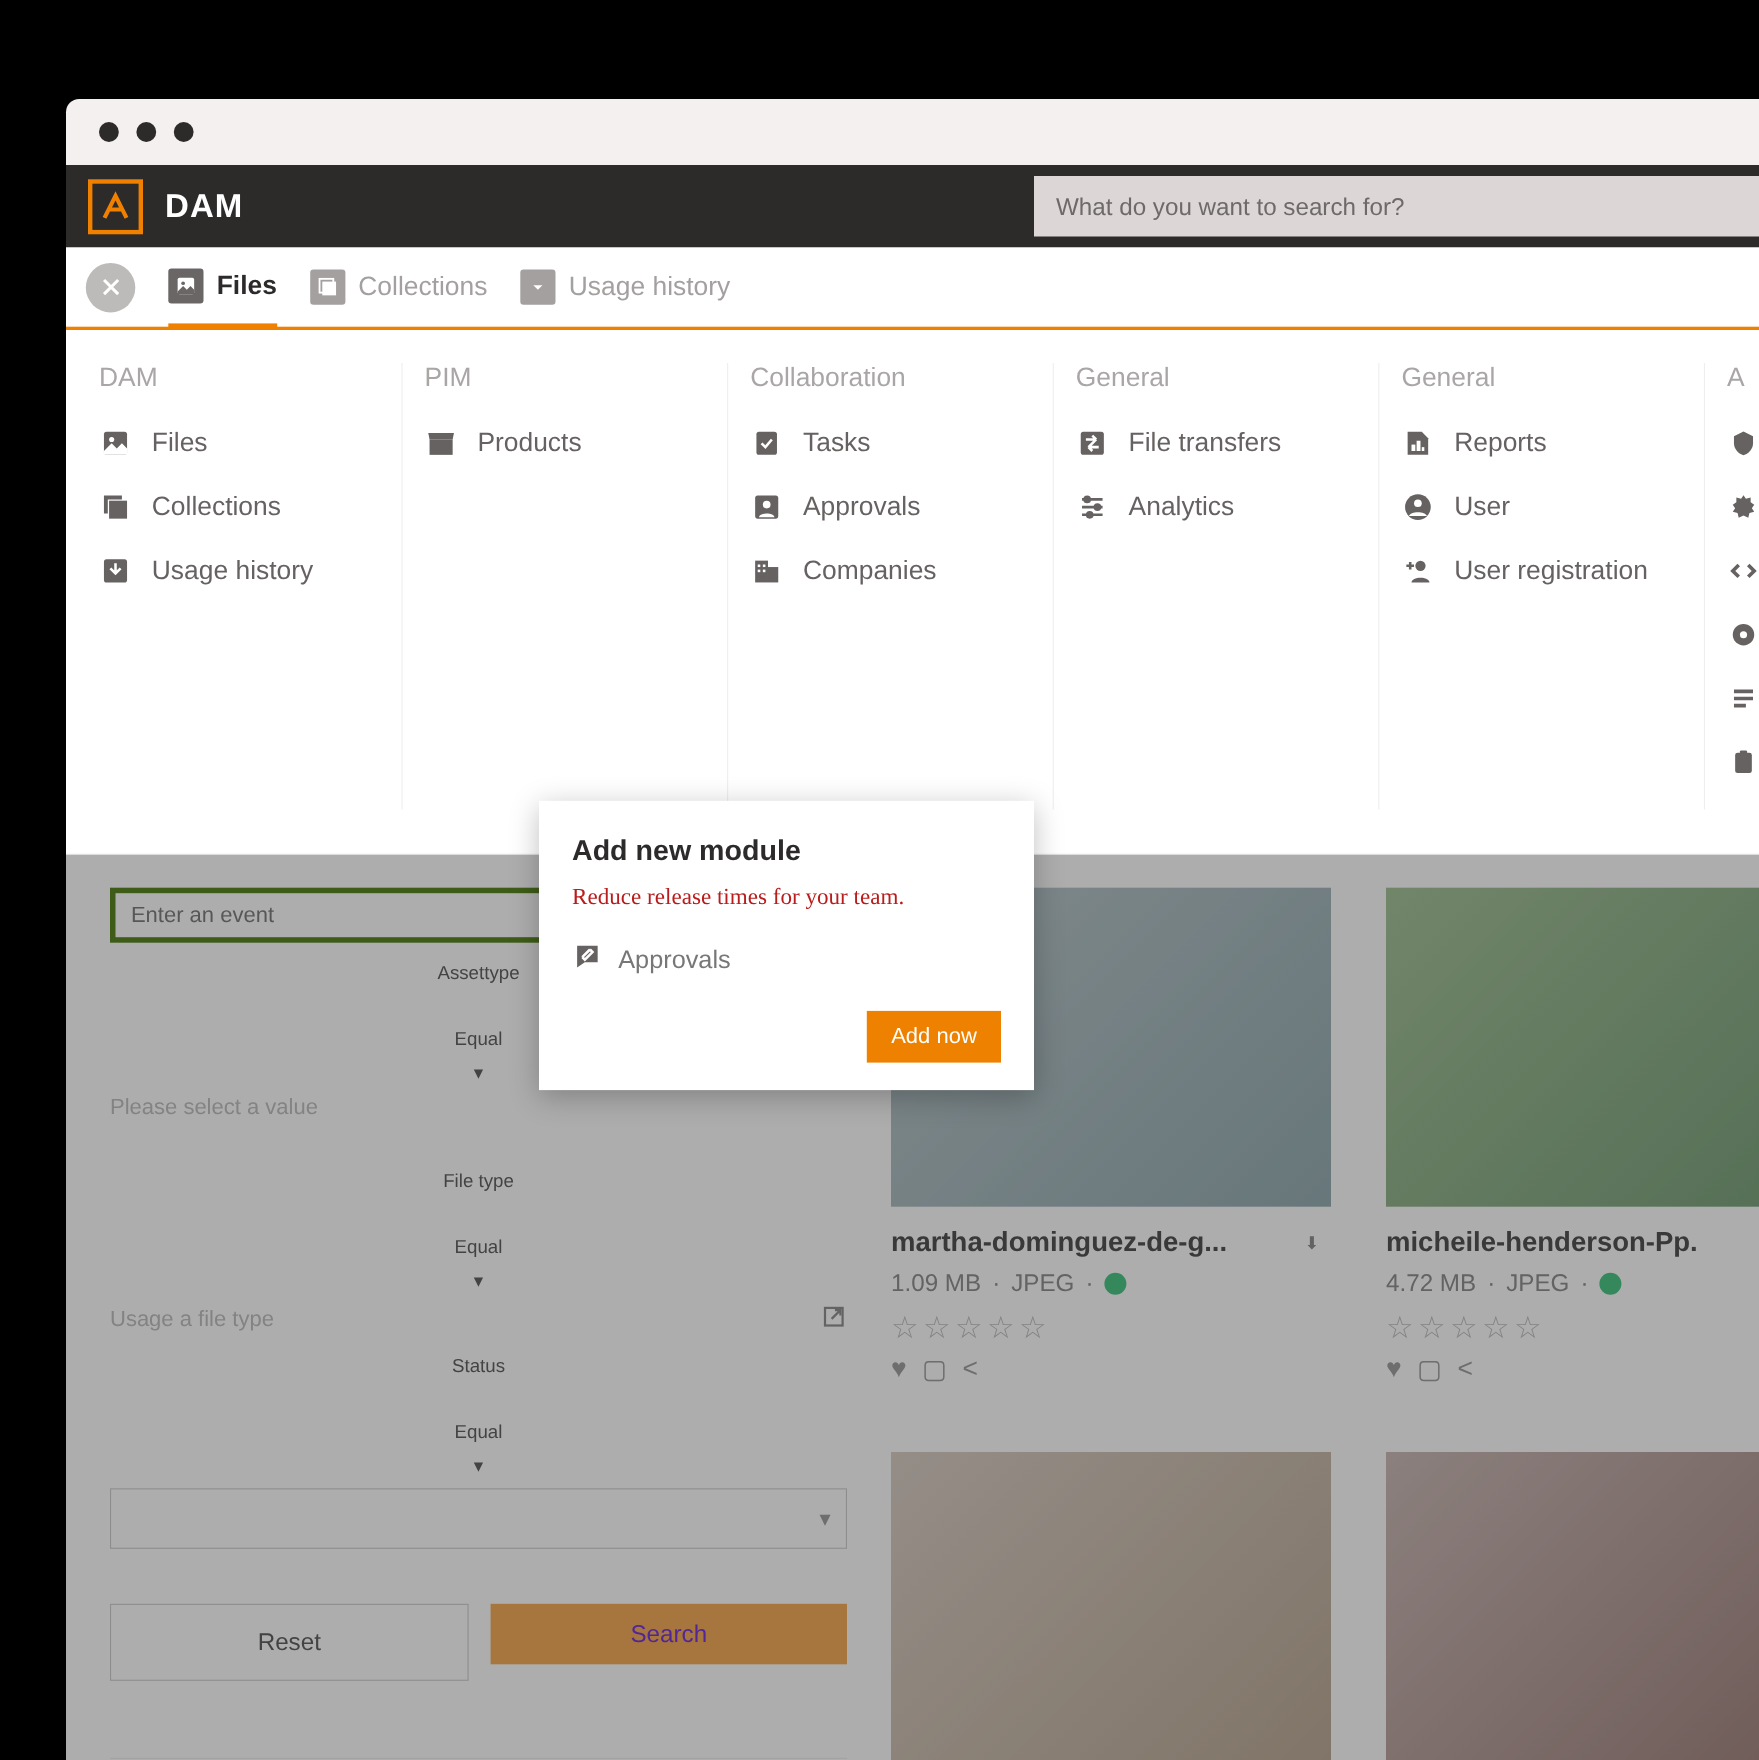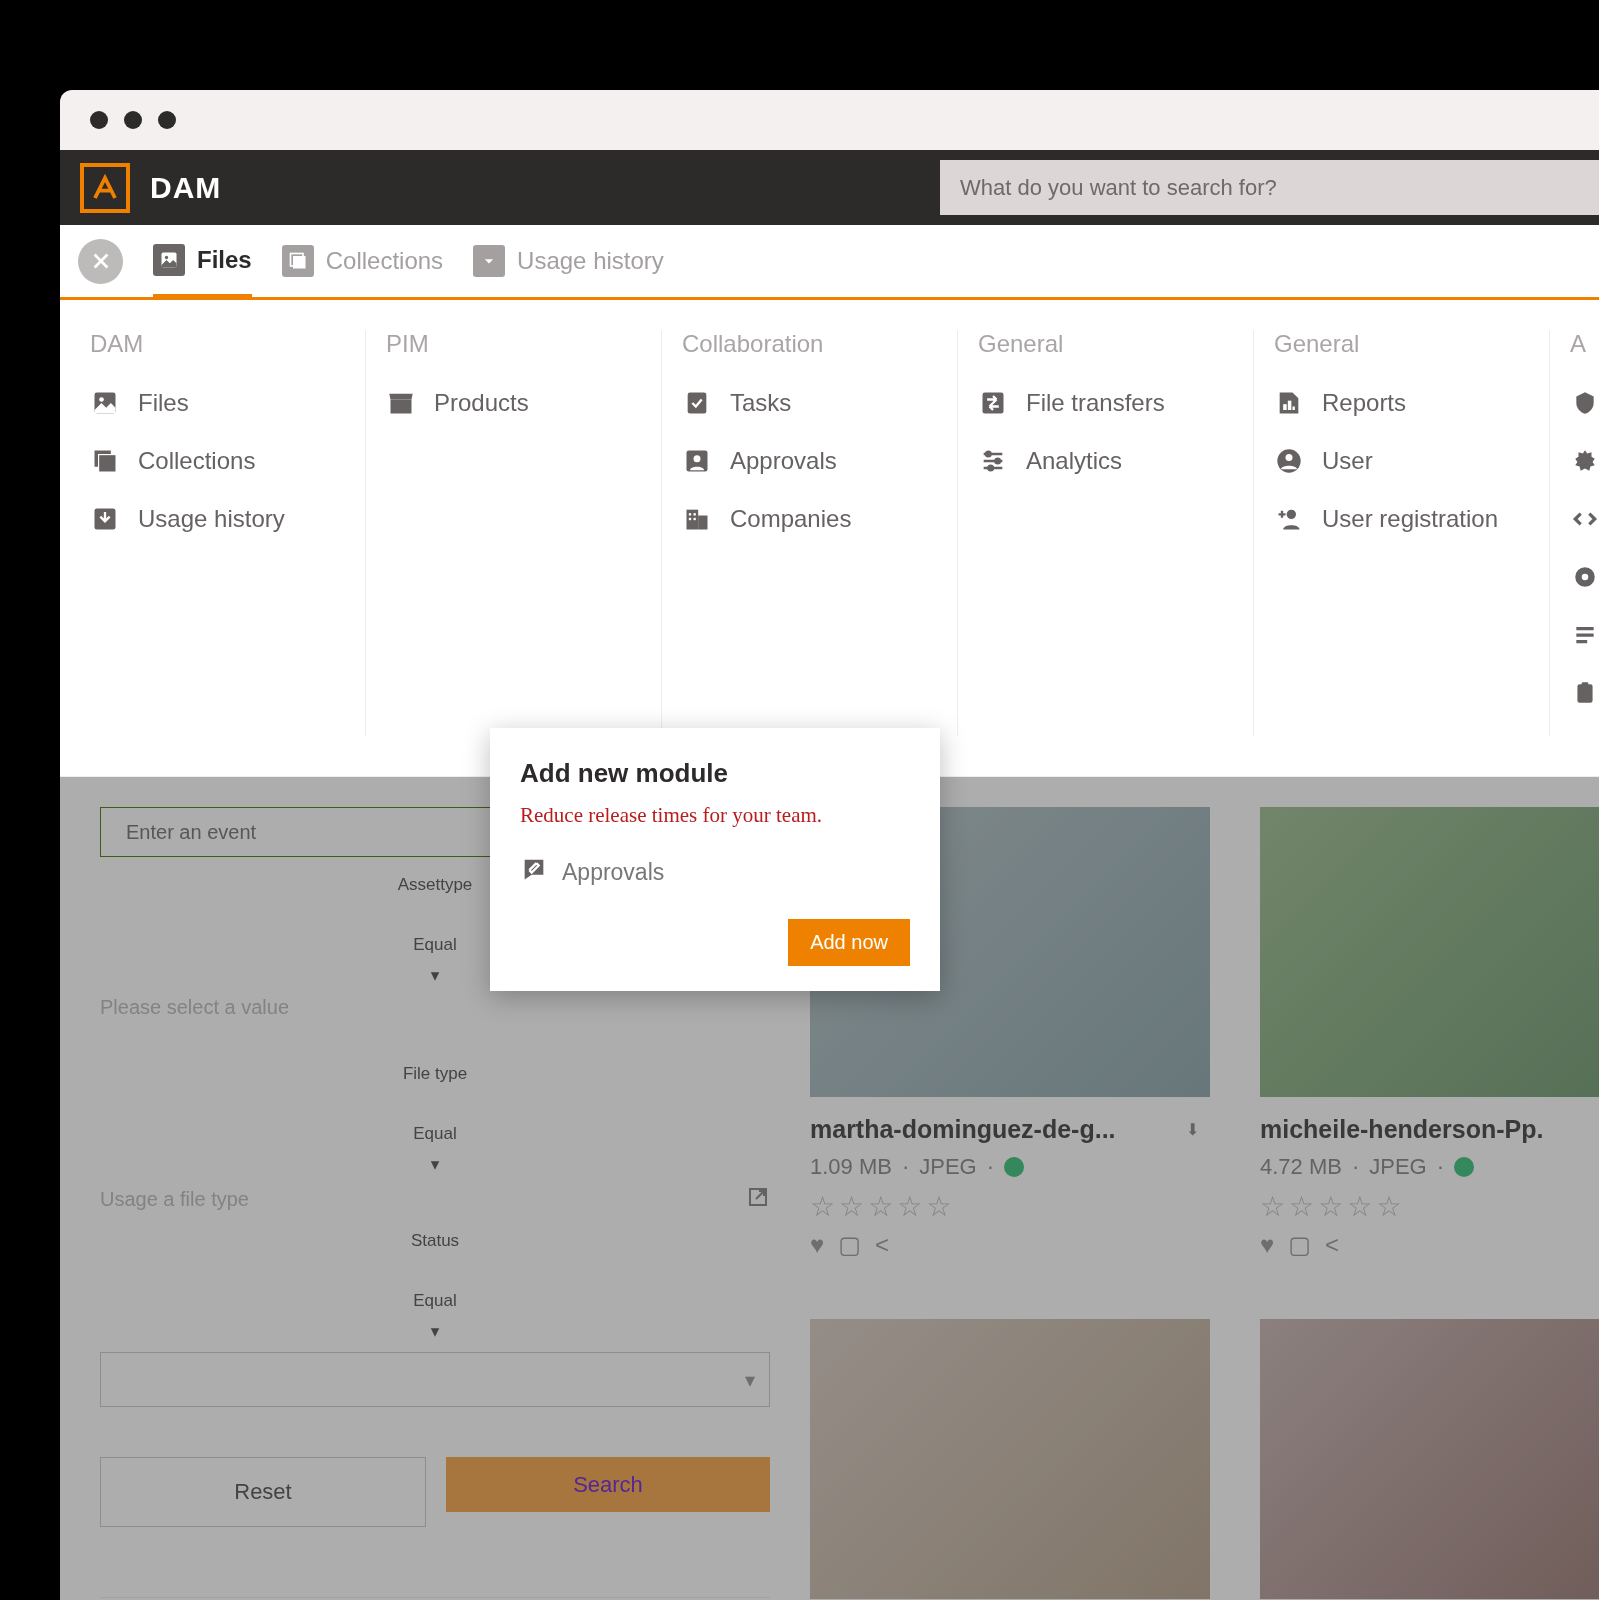--- a/index.html
+++ b/index.html
@@ -131,22 +131,22 @@
   content:""; position:absolute; inset:0;
   background: rgba(40,40,40,0.38);
   z-index: 30;
   pointer-events:none;
 }
 .content-row { display:flex; }
 
 .sidebar { width: 770px; padding: 30px 40px; }
 .filter-label { color:#555; font-size:17px; margin: 18px 0 10px; display:flex; align-items:center; gap:10px;flex-direction:column;}
 .filter-input {
-  width:100%; height:50px; border:1px solid #4d7c0f;
-  padding:0 25px; font-size:20px; color:#b91c1c;
+  width:100%; height:50px; border:5px solid #4d7c0f;
+  padding:0 14px; font-size:20px; color:#b91c1c;
 }
 .filter-select {
   width:100%; height:55px; border:1px solid #ccc;
   display:flex; align-items:center; justify-content:flex-end;
   padding:0 14px; color:#999; font-size:20px;
 }
 .btn-row { display:flex; gap:20px; margin-top:50px;}
 .btn-reset { flex:1; height:70px; border:1px solid #ccc; background:#fff; color:#555; font-size:22px; cursor:pointer;}
 .btn-search { flex:1; height:55px; background:#f5a64d; color:#6d28d9; border:none; font-size:22px; cursor:pointer;}
 .saved-filters {

